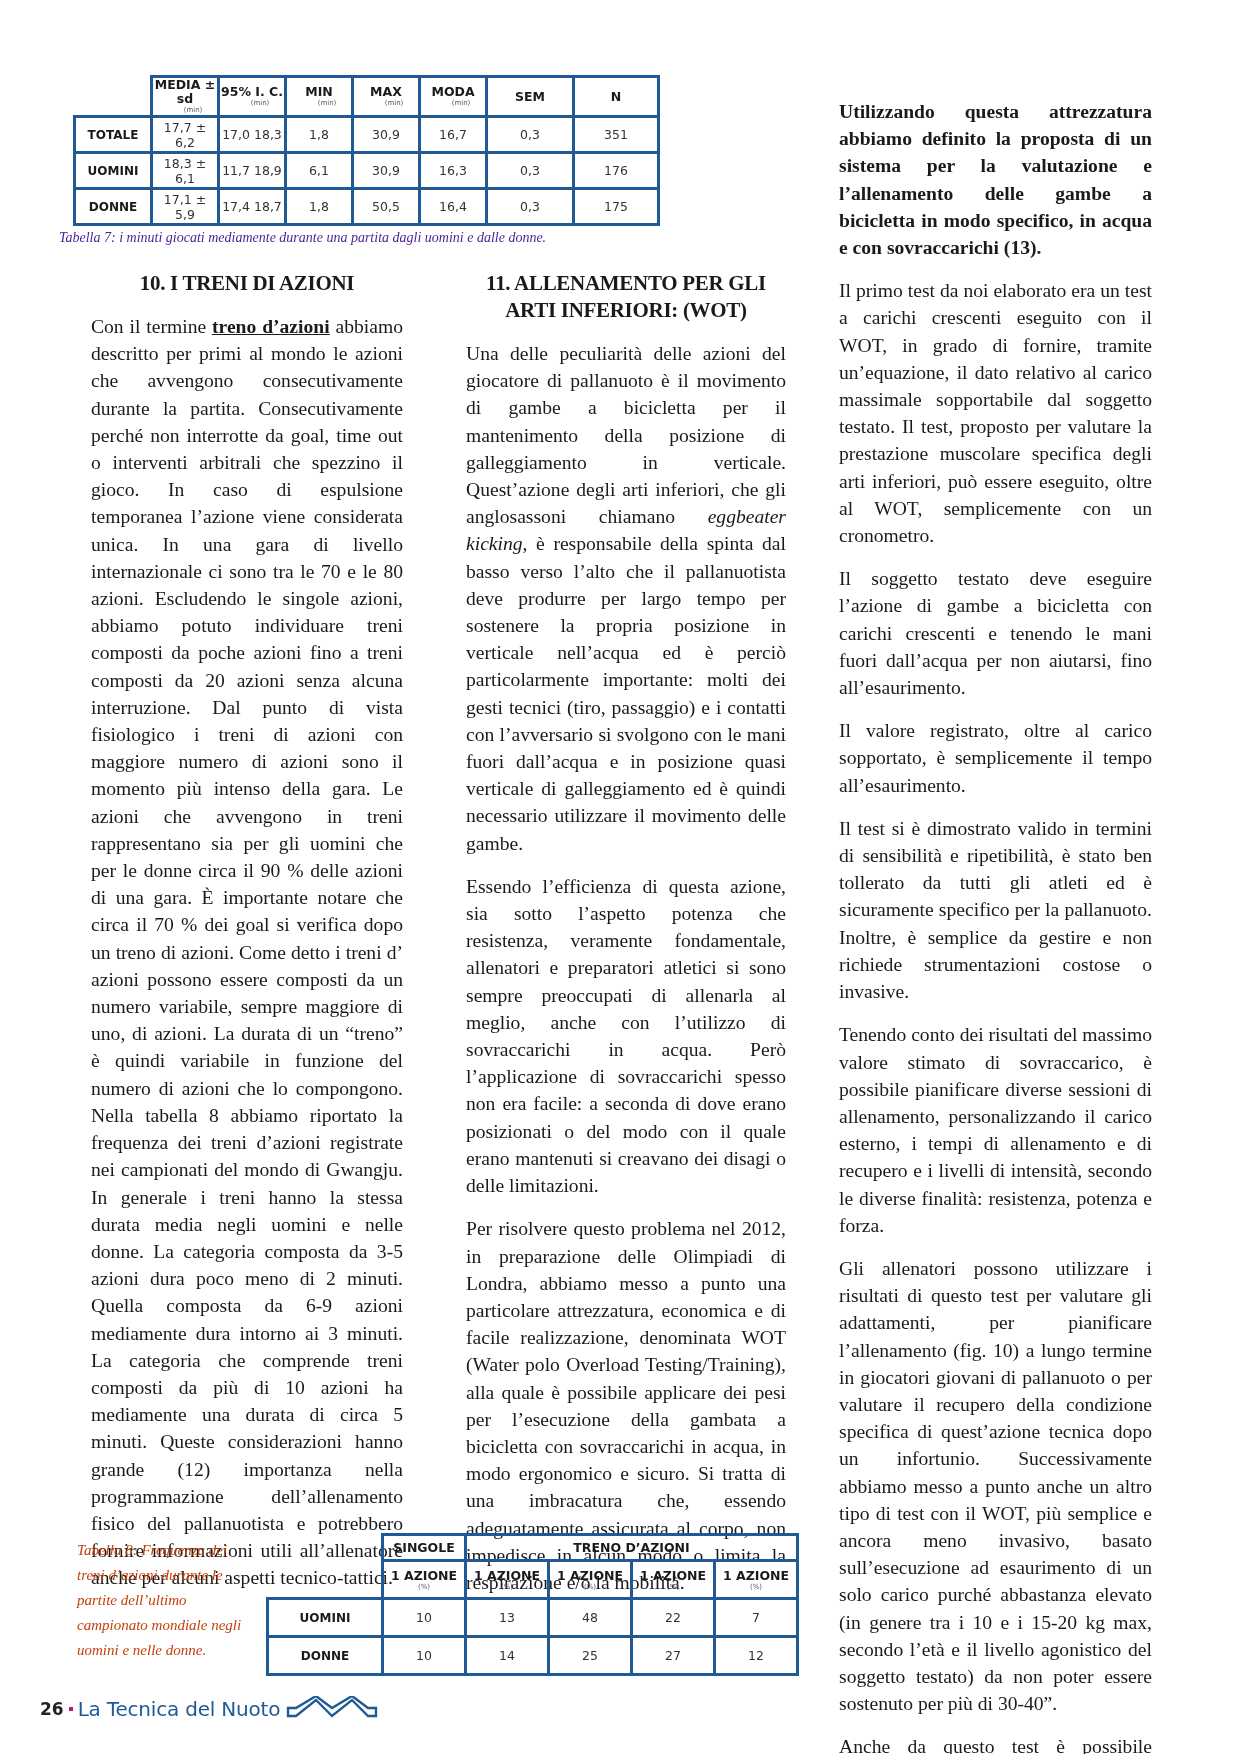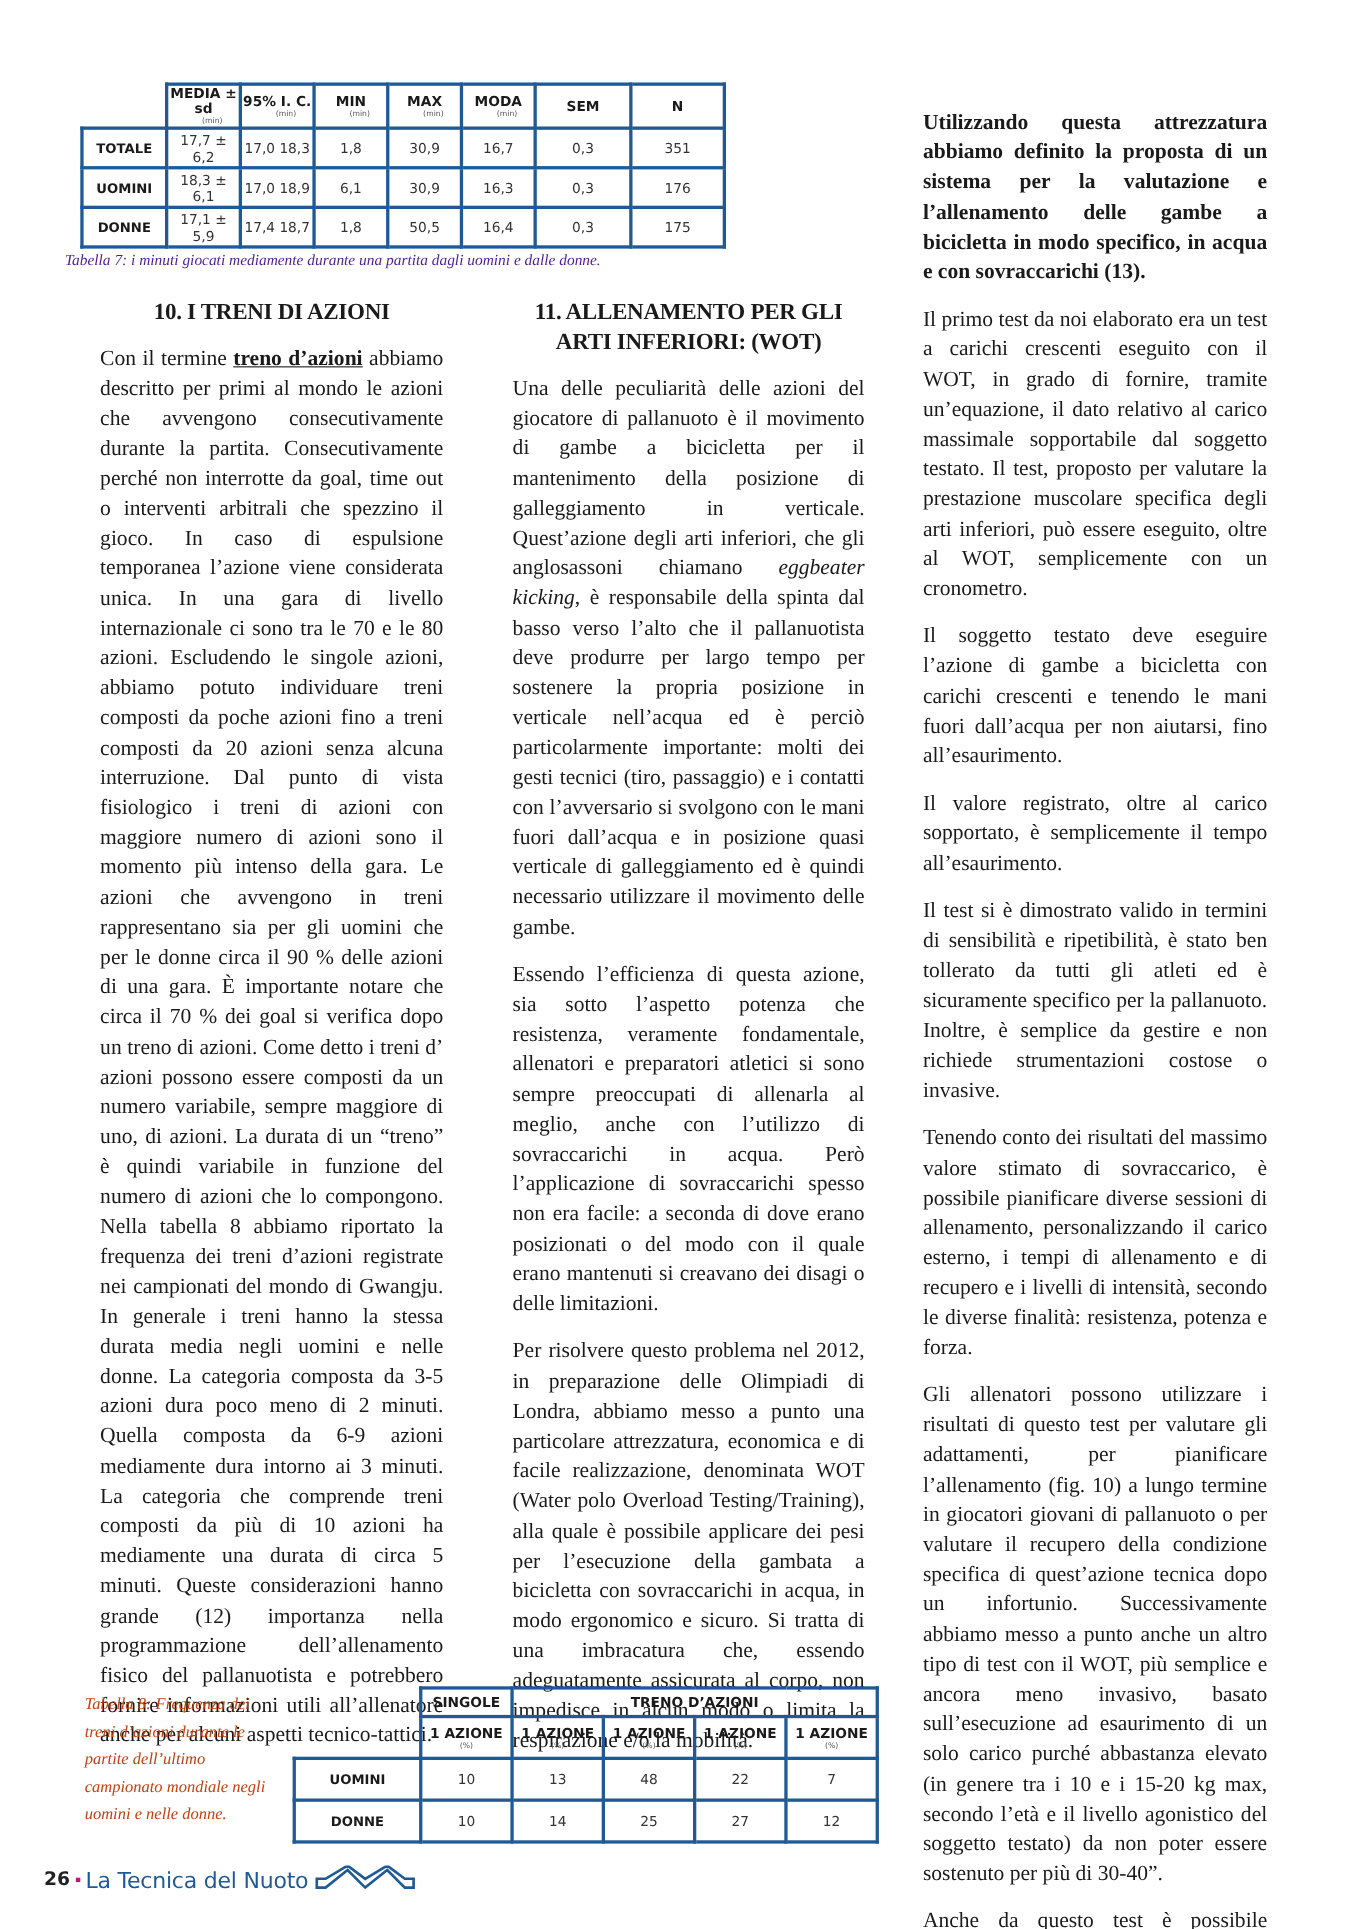--- a/index.html
+++ b/index.html
@@ -68,21 +68,21 @@
     <td>17,0   18,3</td>
     <td>1,8</td>
     <td>30,9</td>
     <td>16,7</td>
     <td>0,3</td>
     <td>351</td>
   </tr>
   <tr>
     <td class="rowhead">UOMINI</td>
     <td>18,3 ± 6,1</td>
-    <td>17,0   18,9</td>
+    <td>11,7   18,9</td>
     <td>6,1</td>
     <td>30,9</td>
     <td>16,3</td>
     <td>0,3</td>
     <td>176</td>
   </tr>
   <tr>
     <td class="rowhead">DONNE</td>
     <td>17,1 ± 5,9</td>
     <td>17,4   18,7</td>

